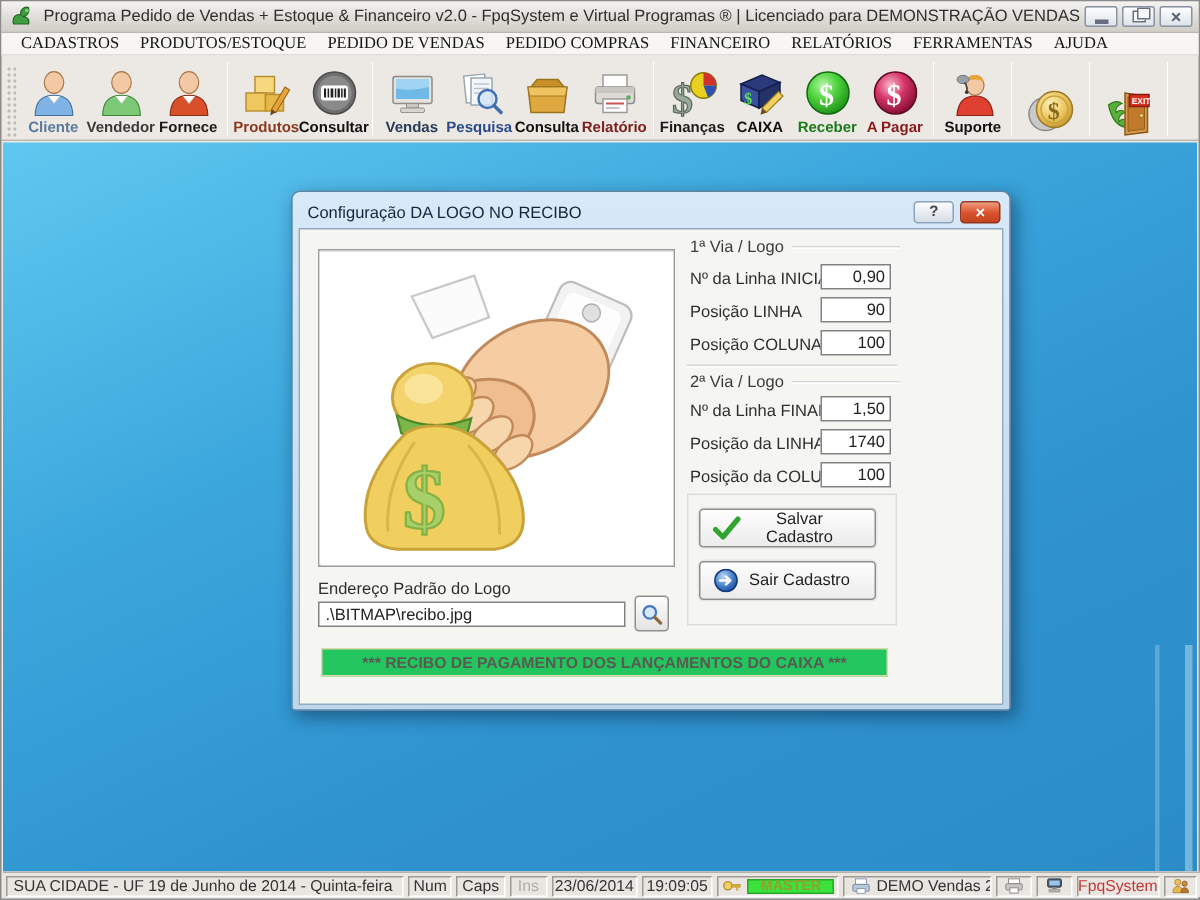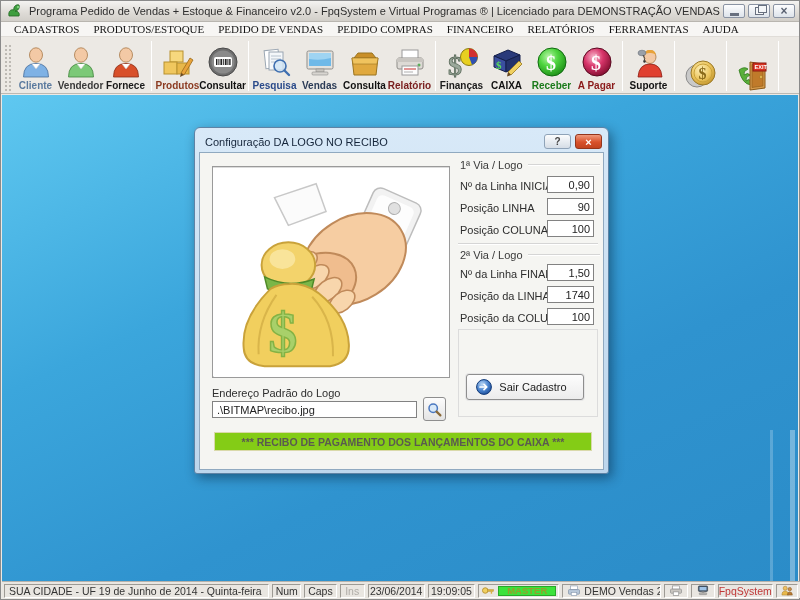--- a/index.html
+++ b/index.html
@@ -37,21 +37,21 @@
   .tb-sep{width:1px;height:50px;background:#c6c3bd;border-right:1px solid #ffffff;margin:0 3px 1px 3px;}
 
   
   .desktop{position:absolute;top:94px;left:1px;right:1px;bottom:18px;
     background:linear-gradient(155deg,#5fc8f0 0%,#3ba6dc 35%,#2f93cf 65%,#2b8cc8 100%);overflow:hidden;}
   .streak{position:absolute;background:rgba(255,255,255,.22);}
   .streak.s1{left:768px;top:335px;width:3px;height:154px;}
   .streak.s2{left:788px;top:335px;width:5px;height:154px;background:rgba(255,255,255,.35);}
 
   
-  .dialog{position:absolute;left:192px;top:32px;width:415px;height:347px;
+  .dialog{position:absolute;left:192px;top:32px;width:480px;height:347px;
     background:linear-gradient(#d8e9f8,#bdd6ec);border:1px solid #5f83a5;border-radius:6px 6px 3px 3px;
     box-shadow:3px 4px 12px rgba(0,20,40,.45);padding:3px 4px 4px 4px;}
   .dlg-titlebar{height:21px;display:flex;align-items:center;padding:0 2px 0 6px;}
   .dlg-title{flex:1;font-size:11px;color:#15253a;white-space:nowrap;}
   .dlg-help{width:27px;height:15px;border:1px solid #8fa3b8;border-radius:3px;
     background:linear-gradient(#fbfcfd,#d5dde6);color:#444;font-size:10px;font-weight:bold;
     display:flex;align-items:center;justify-content:center;margin-right:4px;}
   .dlg-close{width:27px;height:15px;border:1px solid #93351c;border-radius:3px;
     background:linear-gradient(#f09a7d,#d8512b 55%,#c24420);color:#fff;font-size:11px;font-weight:bold;
     display:flex;align-items:center;justify-content:center;line-height:10px;}
@@ -74,21 +74,21 @@
     display:flex;align-items:center;font-size:11px;color:#222;cursor:default;}
   .dlg-btn .ico{width:20px;height:16px;margin:0 2px 0 8px;}
   .dlg-btn .cap{flex:1;text-align:center;padding-right:14px;}
 
   .path-label{position:absolute;left:12px;top:234px;font-size:11px;color:#2e2e2e;}
   .path-input{position:absolute;left:12px;top:248px;width:205px;height:17px;border:1px solid #828282;
     background:#fff;font-family:"Liberation Sans",sans-serif;font-size:11px;color:#222;padding:0 4px;text-align:left;}
   .search-btn{position:absolute;left:223px;top:244px;width:23px;height:24px;border:1px solid #8e8e8e;border-radius:3px;
     background:linear-gradient(#fcfcfc,#e4e4e4);display:flex;align-items:center;justify-content:center;}
 
-  .footer-msg{position:absolute;left:14px;top:279px;width:378px;height:19px;background:#84cc16;
+  .footer-msg{position:absolute;left:14px;top:279px;width:378px;height:19px;background:#22c55e;
     border:1px solid #d9d9aa;font-size:10.5px;font-weight:bold;color:#5a5a50;
     display:flex;align-items:center;justify-content:center;white-space:nowrap;}
 
   
   .statusbar{position:absolute;left:1px;bottom:1px;width:798px;height:17px;background:#e9e6e1;
     border-top:1px solid #b5b2ac;display:flex;align-items:center;padding:1px 2px 0 2px;}
   .sp{height:14px;border:1px solid;border-color:#9d9a94 #ffffff #ffffff #9d9a94;background:#e9e6e1;
     font-size:10.5px;color:#333;display:flex;align-items:center;padding:0 4px;margin-right:3px;
     white-space:nowrap;overflow:hidden;}
   .sp.dim{color:#b0ada8;}
@@ -186,41 +186,41 @@
           <rect x="23.2" y="13" width="1.4" height="6"></rect>
         </g>
       </svg>
       <span class="lbl" style="color: rgb(17, 17, 17);">Consultar</span>
     </div>
 
     <div class="tb-sep"></div>
 
     <div class="tb-btn">
       <svg viewBox="0 0 34 34">
+        <rect x="4" y="5" width="26" height="18" rx="1.5" fill="#e4e2de" stroke="#8f8d89"></rect>
+        <rect x="6" y="7" width="22" height="13" fill="#6fb9e8"></rect>
+        <path d="M6 7 h22 v5 q-11 3 -22 1 Z" fill="#9fd4f2"></path>
+        <rect x="13" y="23" width="8" height="3" fill="#c9c6c1" stroke="#8f8d89" stroke-width=".6"></rect>
+        <rect x="9" y="26" width="16" height="3" rx="1" fill="#d8d5d0" stroke="#8f8d89" stroke-width=".6"></rect>
+      </svg>
+      <span class="lbl" style="color: rgb(42, 58, 85);">Vendas</span>
+    </div>
+    <div class="tb-btn">
+      <svg viewBox="0 0 34 34">
         <rect x="7" y="4" width="14" height="18" fill="#fff" stroke="#9aa6b2" transform="rotate(-6 14 13)"></rect>
         <rect x="11" y="6" width="14" height="18" fill="#f4f7fa" stroke="#9aa6b2"></rect>
         <g stroke="#b8c4d0" stroke-width="1">
             <line x1="13" y1="10" x2="23" y2="10"></line>
             <line x1="13" y1="13" x2="23" y2="13"></line>
             <line x1="13" y1="16" x2="21" y2="16"></line>
           </g>
         <circle cx="22" cy="20" r="6" fill="#cfe3f5" fill-opacity=".8" stroke="#3f6fb0" stroke-width="1.6"></circle>
         <line x1="26.5" y1="24.5" x2="31" y2="29" stroke="#3f6fb0" stroke-width="2.4" stroke-linecap="round"></line>
       </svg>
       <span class="lbl" style="color: rgb(42, 74, 138);">Pesquisa</span>
-    </div>
-    <div class="tb-btn">
-      <svg viewBox="0 0 34 34">
-        <rect x="4" y="5" width="26" height="18" rx="1.5" fill="#e4e2de" stroke="#8f8d89"></rect>
-        <rect x="6" y="7" width="22" height="13" fill="#6fb9e8"></rect>
-        <path d="M6 7 h22 v5 q-11 3 -22 1 Z" fill="#9fd4f2"></path>
-        <rect x="13" y="23" width="8" height="3" fill="#c9c6c1" stroke="#8f8d89" stroke-width=".6"></rect>
-        <rect x="9" y="26" width="16" height="3" rx="1" fill="#d8d5d0" stroke="#8f8d89" stroke-width=".6"></rect>
-      </svg>
-      <span class="lbl" style="color: rgb(42, 58, 85);">Vendas</span>
     </div>
     <div class="tb-btn">
       <svg viewBox="0 0 34 34">
         <path d="M4 12 L30 12 L28 29 L6 29 Z" fill="#e0a93f" stroke="#9a7420"></path>
         <path d="M6 12 L10 7 L24 7 L28 12 Z" fill="#c98f28" stroke="#9a7420"></path>
         <rect x="9" y="14" width="16" height="4" rx="2" fill="#7a5a18"></rect>
         <path d="M4 12 h26 l-1 6 H5 Z" fill="#f0c35e" stroke="#9a7420" stroke-width=".6"></path>
       </svg>
       <span class="lbl" style="color: rgb(17, 17, 17);">Consulta</span>
     </div>
@@ -408,20 +408,26 @@
             <span class="line"></span>
         </div>
         <span class="fld-label" style="left:260px;top:115px;">Nº da Linha FINAL</span>
         <input class="fld-input" style="left: 347px; top: 111px;" value="1,50">
         <span class="fld-label" style="left:260px;top:137px;">Posição da LINHA</span>
         <input class="fld-input" style="left: 347px; top: 133px;" value="1740">
         <span class="fld-label" style="left:260px;top:159px;">Posição da COLUNA</span>
         <input class="fld-input" style="left: 347px; top: 155px;" value="100">
 
         <div class="btn-box"></div>
+        <div class="dlg-btn" style="top:186px;">
+          <svg class="ico" viewBox="0 0 20 16">
+            <polyline points="2,9 7,14 17,2" fill="none" stroke="#2fa52f" stroke-width="3.4" stroke-linecap="round" stroke-linejoin="round"></polyline>
+          </svg>
+          <span class="cap">Salvar Cadastro</span>
+        </div>
         <div class="dlg-btn" style="top:221px;">
           <svg class="ico" viewBox="0 0 20 16">
             <defs>
                 <radialGradient id="gBl" cx="38%" cy="32%" r="75%">
               <stop offset="0%" stop-color="#bcd8f5"></stop>
                   <stop offset="55%" stop-color="#4a84cf"></stop>
                   <stop offset="100%" stop-color="#1a4a96"></stop>
             </radialGradient>
               </defs>
             <circle cx="9" cy="8" r="7.4" fill="url(#gBl)" stroke="#123a78"></circle>

